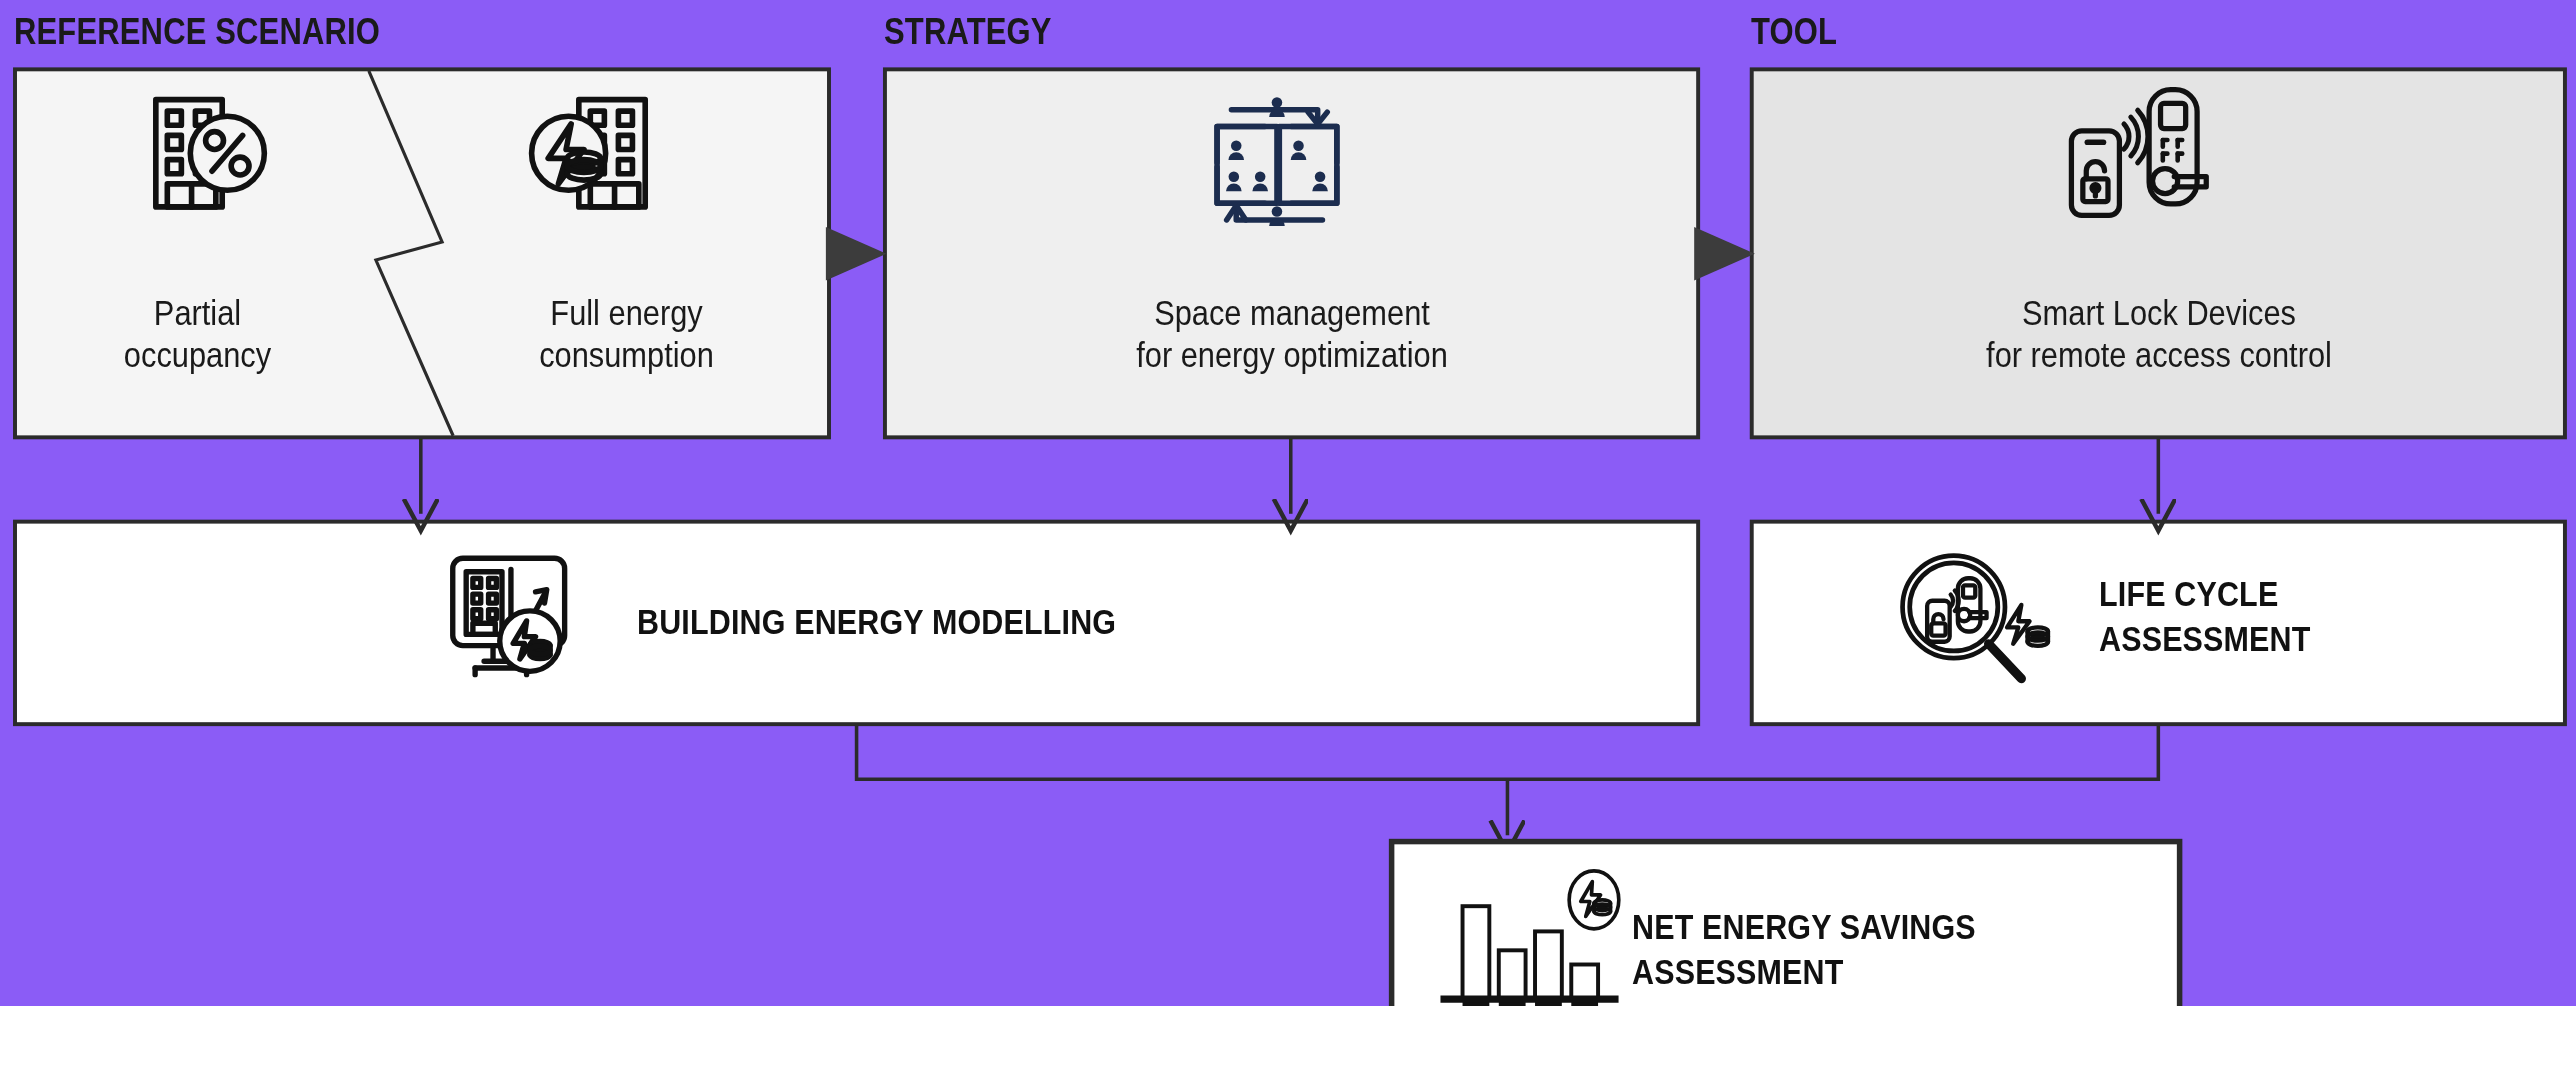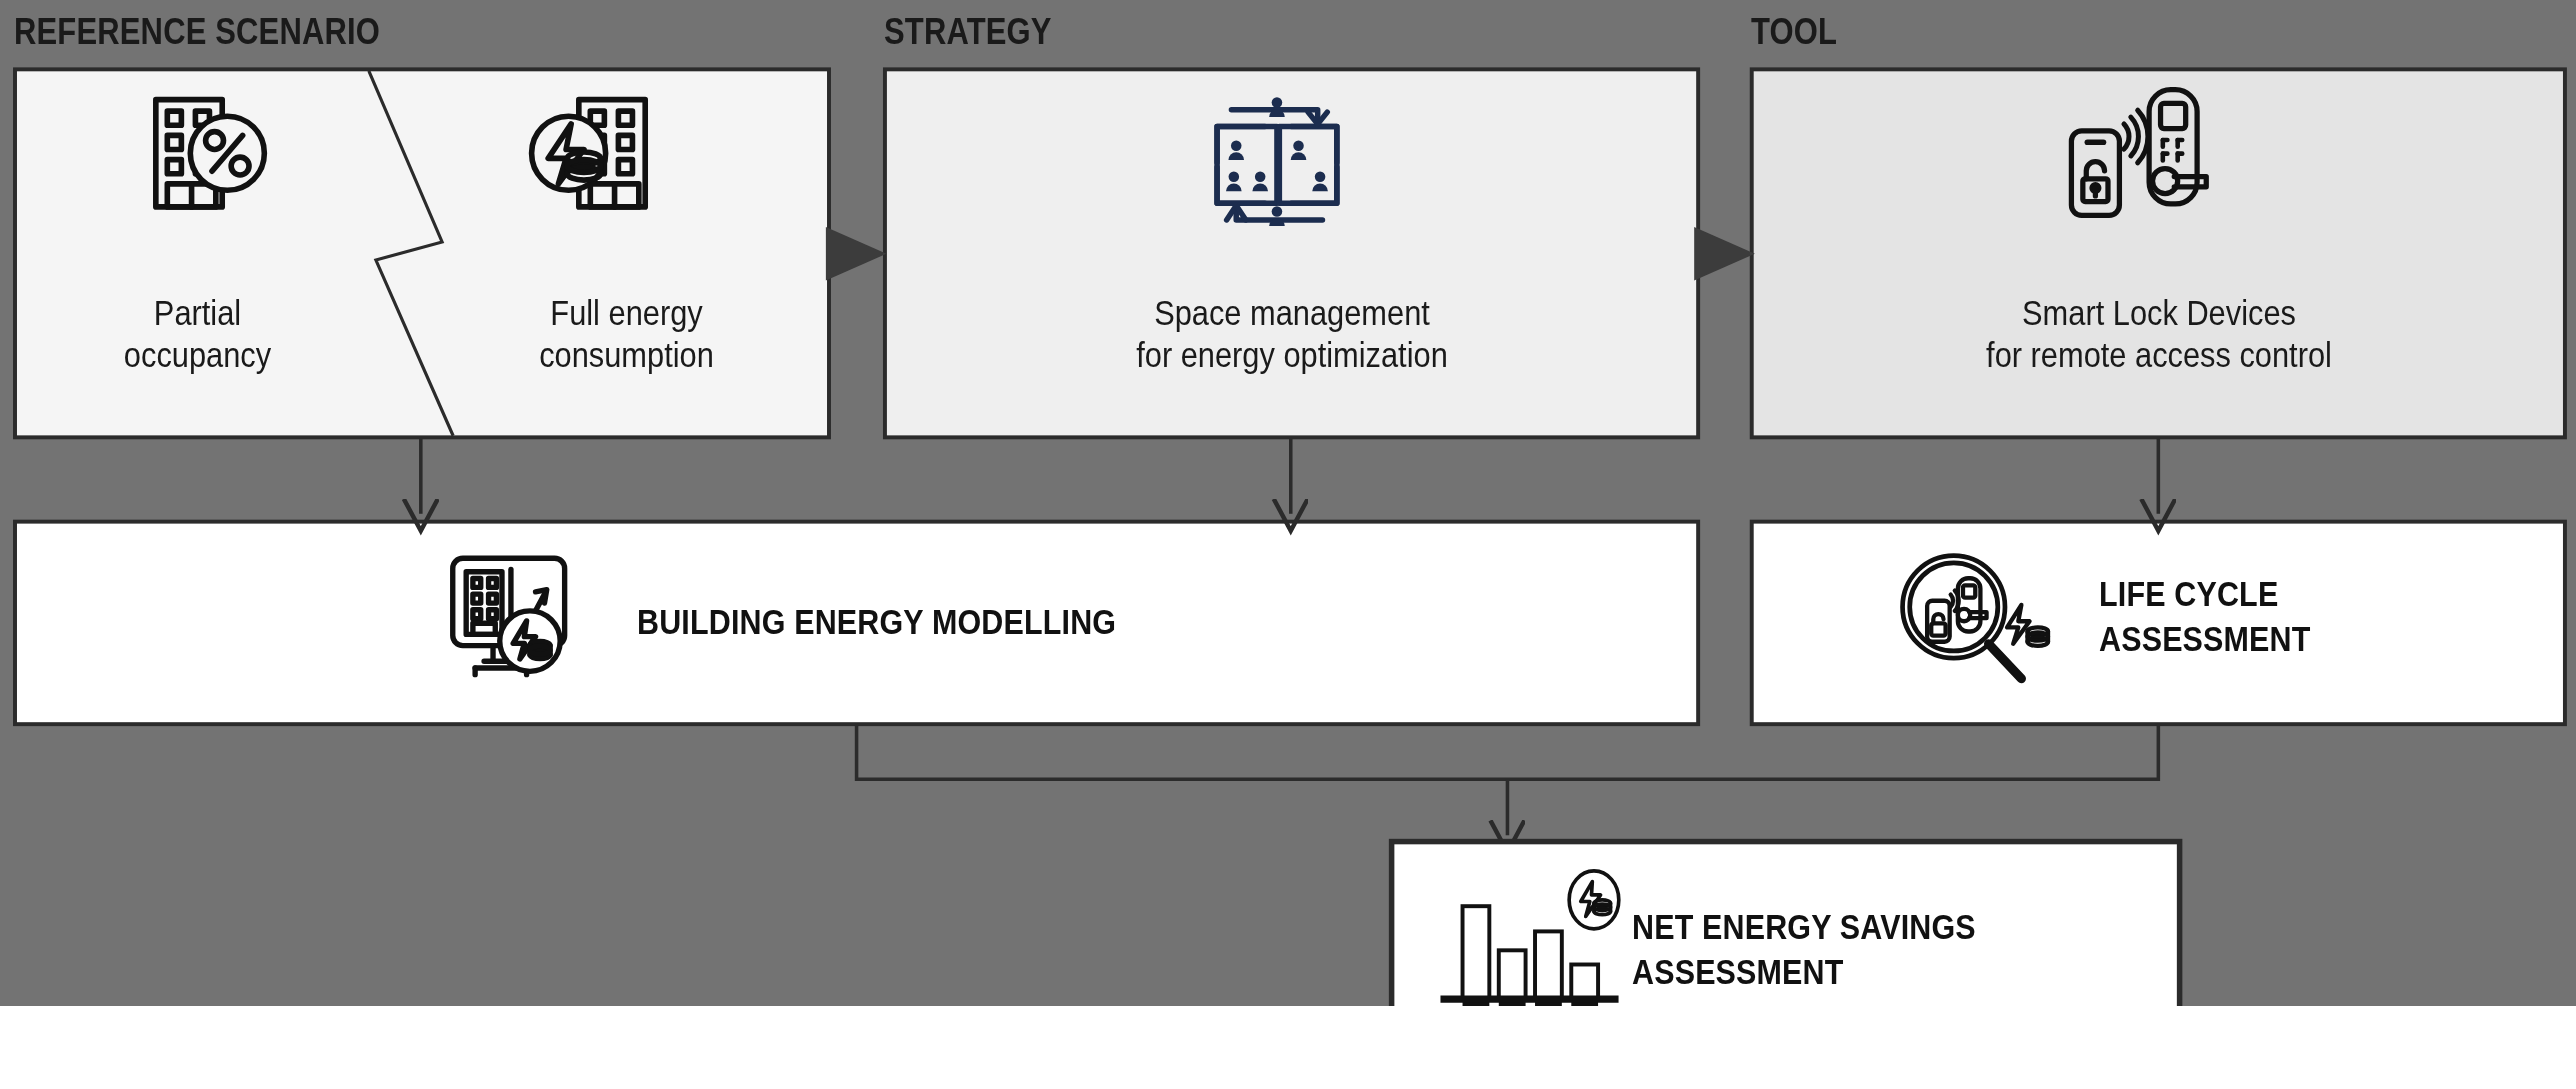--- a/index.html
+++ b/index.html
@@ -1,17 +1,17 @@
 <!DOCTYPE html>
 <html style="font-size:12.6px"><head>
 <meta charset="utf-8">
 <style>
   html,body{margin:0;padding:0;background:#ffffff;}
   body{font-family:"Liberation Sans","DejaVu Sans",sans-serif;}
-  #stage{position:relative;width:2576px;height:1006px;background:#737373;overflow:hidden;}
+  #stage{position:relative;width:2576px;height:1006px;background:#8b5cf6;overflow:hidden;}
   #svgroot{position:absolute;left:0;top:0;width:2576px;height:1089px;}
   .hdr{
     position:absolute;font-weight:bold;color:#1a1a1a;
     font-size:36px;letter-spacing:0.2px;
     transform:scaleX(0.86);transform-origin:left bottom;
     white-space:nowrap;line-height:1;
   }
   .boxlabel{
     position:absolute;text-align:center;color:#1a1a1a;
     font-size:35px;line-height:1.20;white-space:pre-line;

